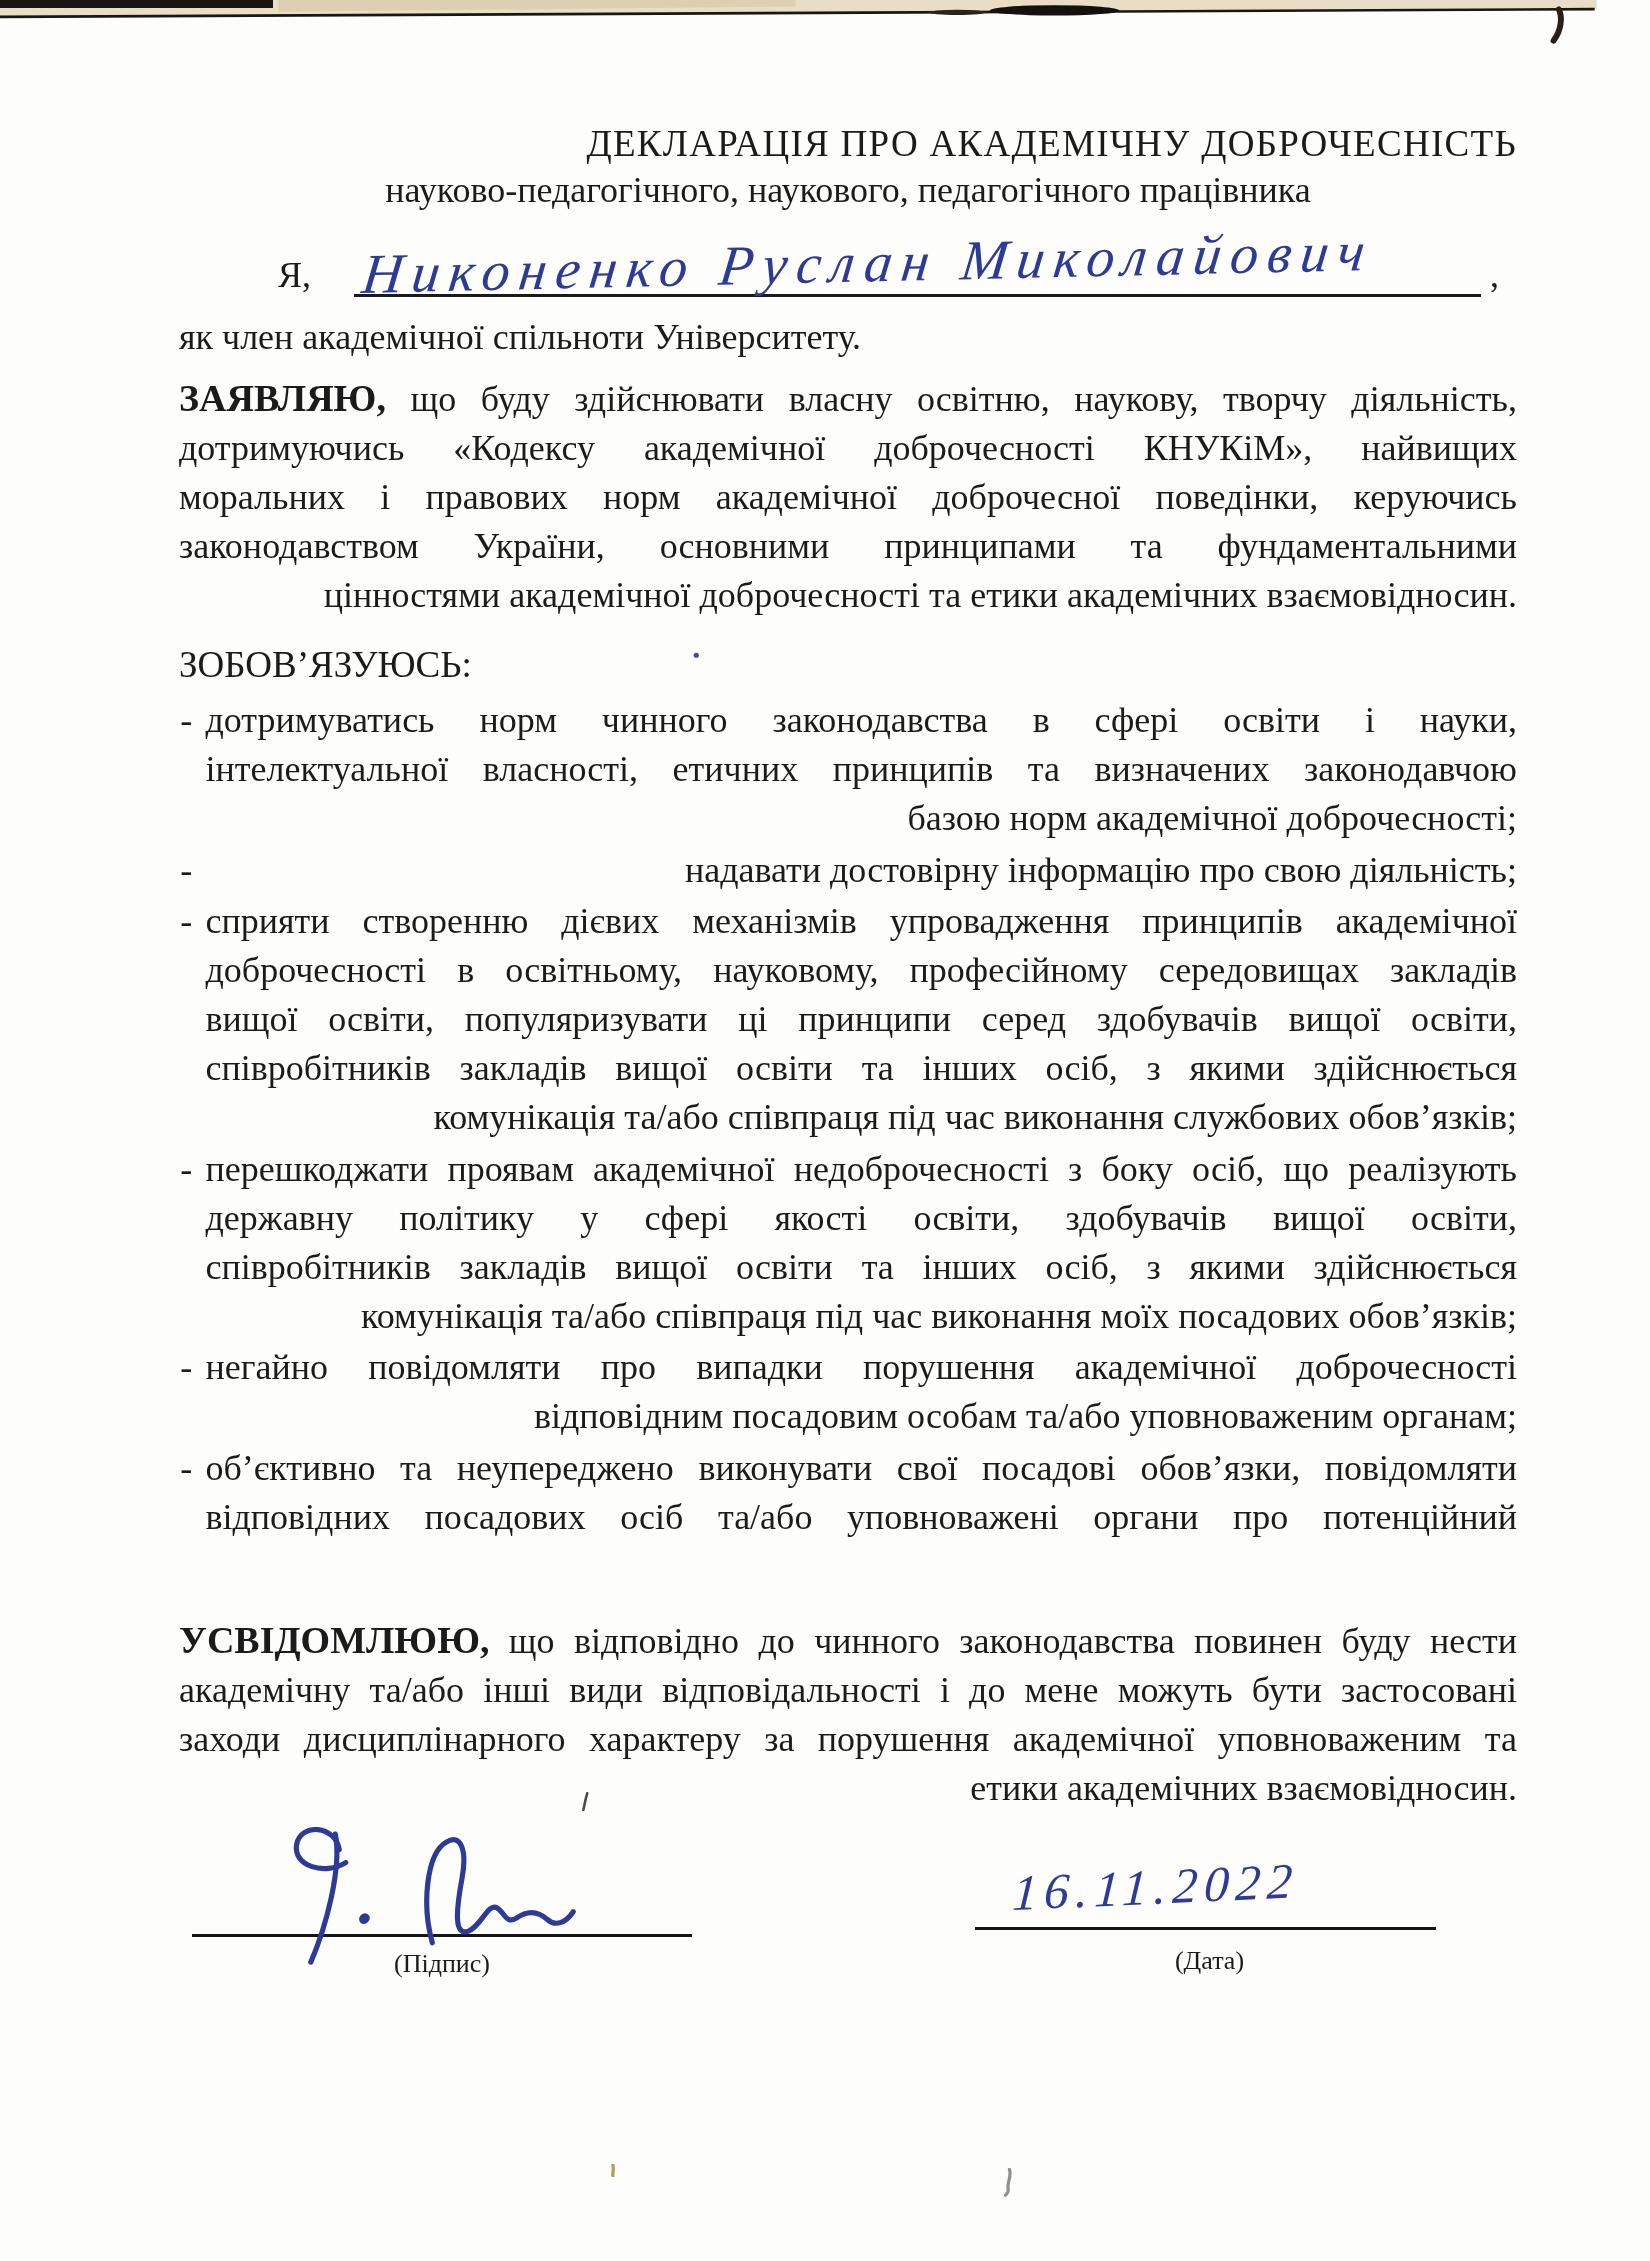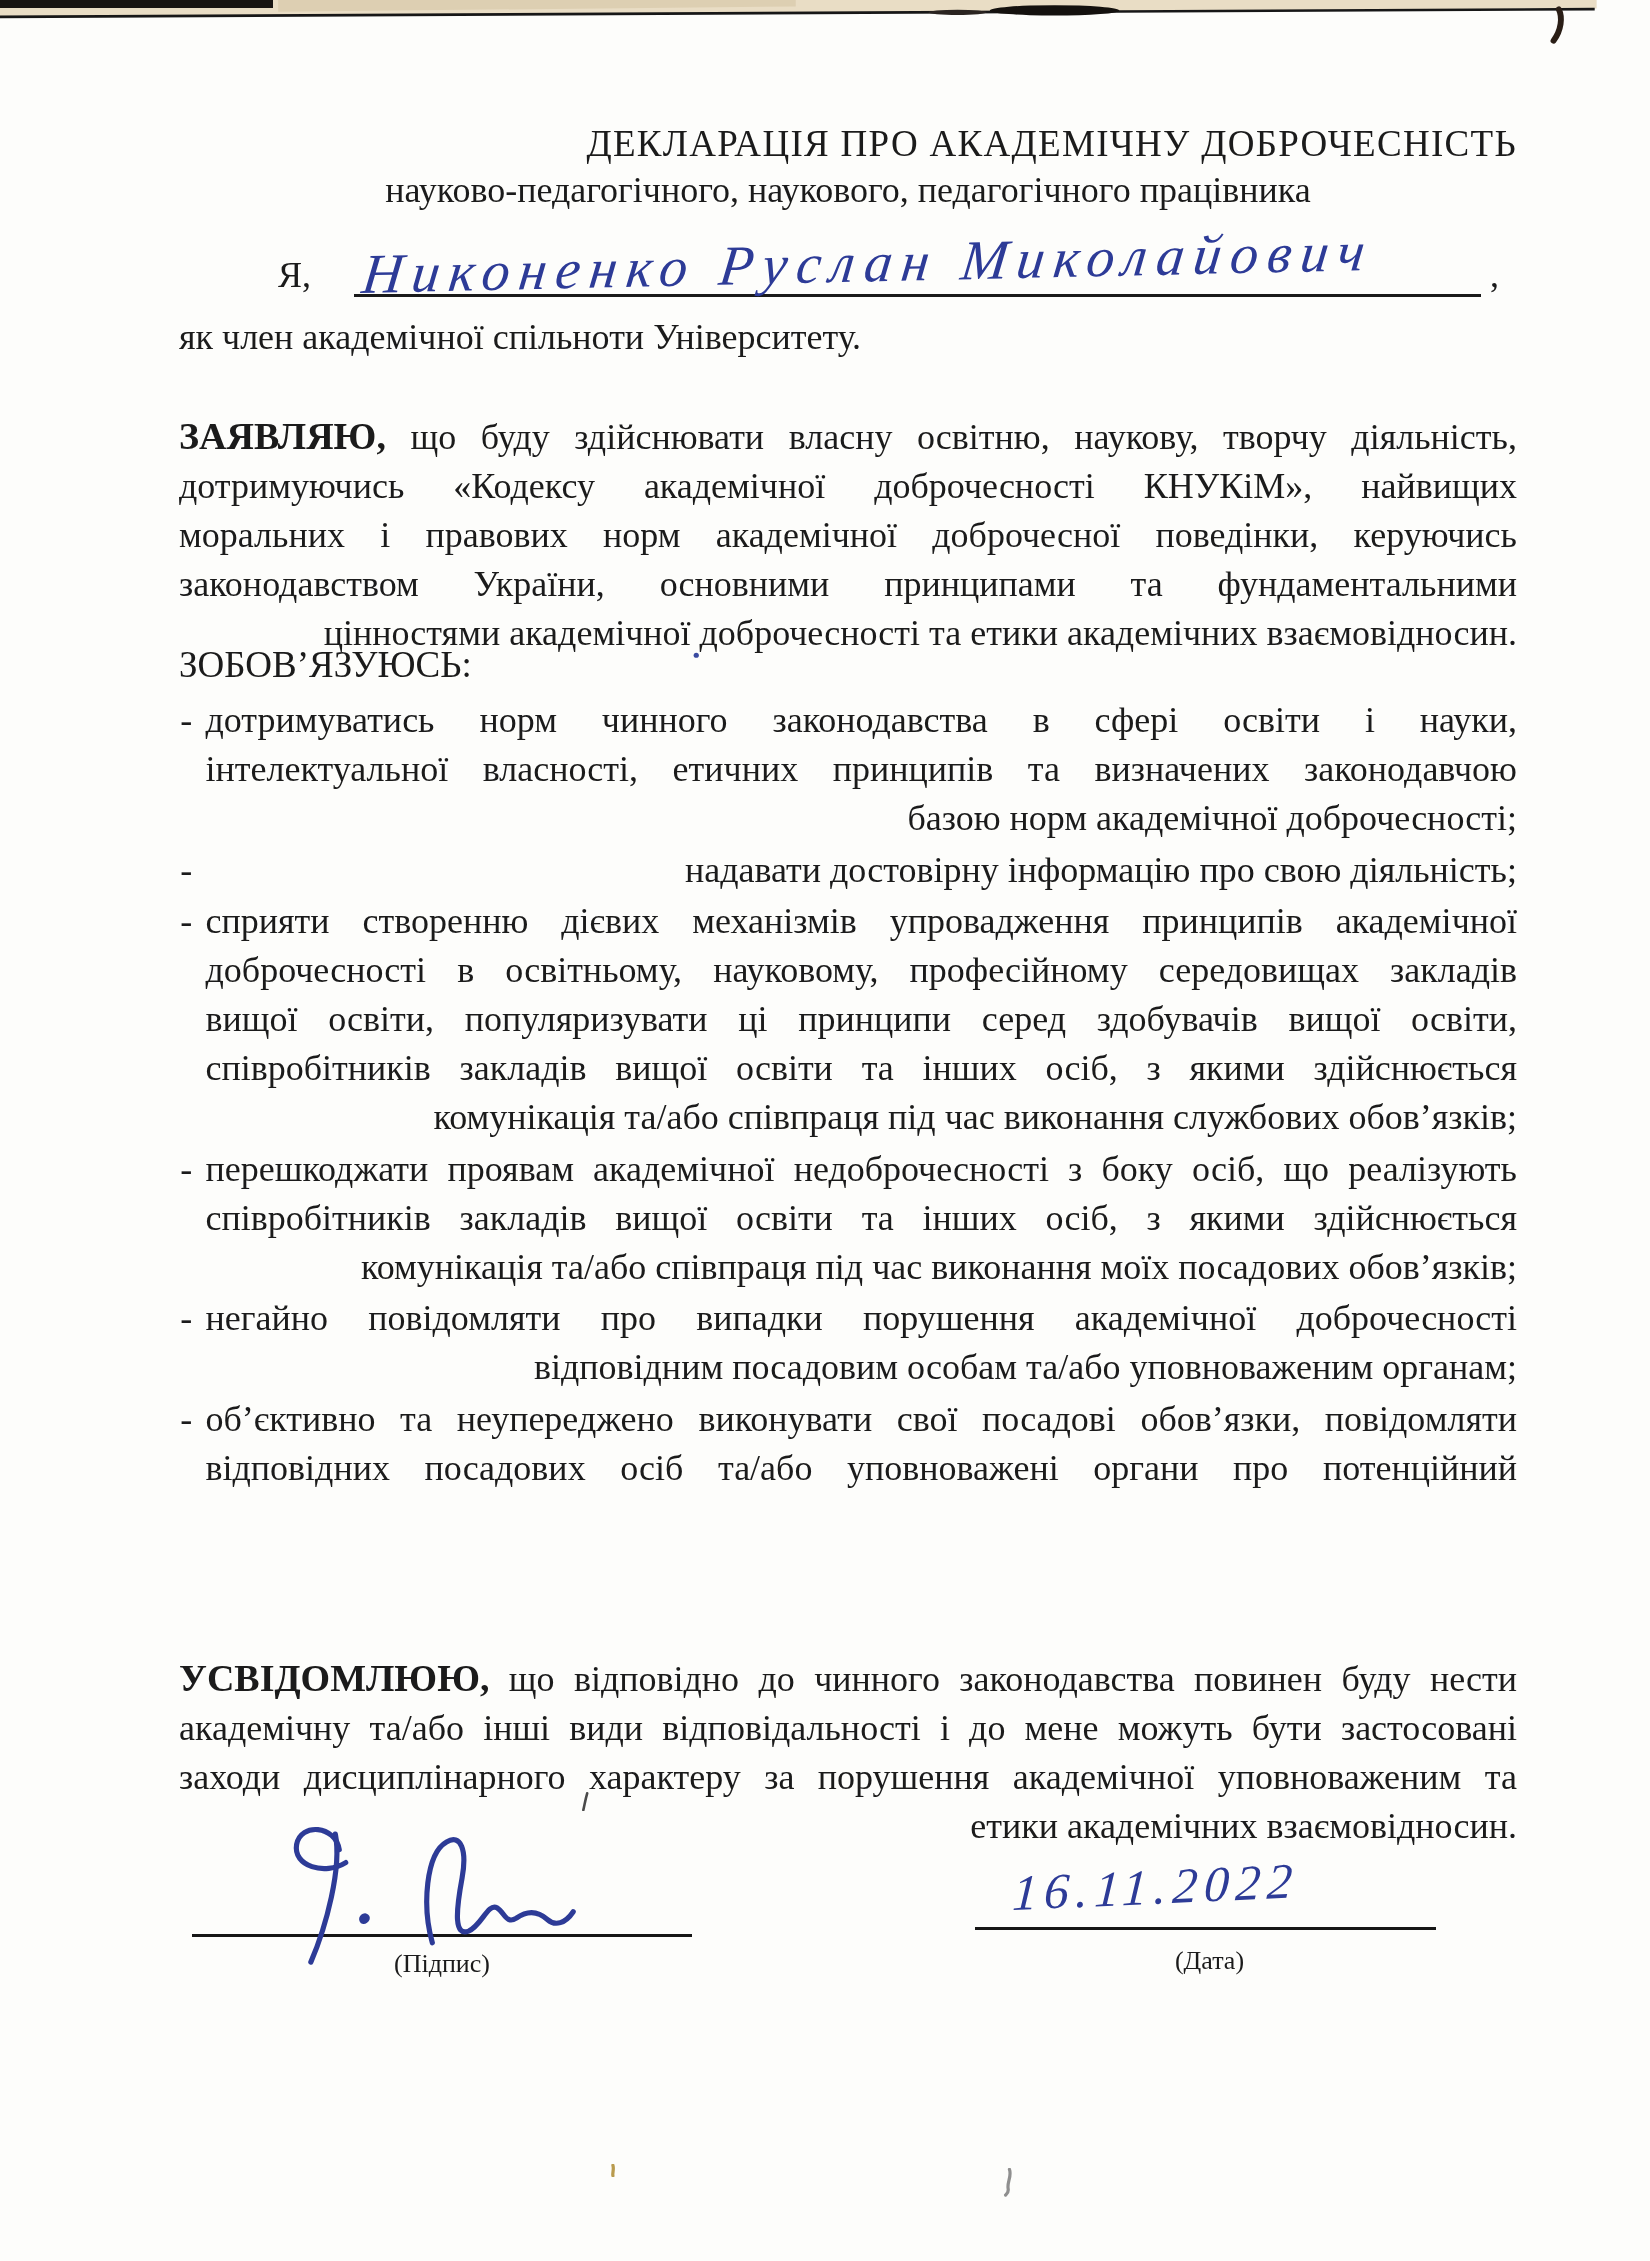--- a/index.html
+++ b/index.html
@@ -22,21 +22,21 @@
   .pronoun{margin-left:99px;line-height:1;padding-bottom:3.9px;}
   .name-box{position:relative;width:1127px;height:64px;margin-left:43px;border-bottom:3.2px solid #1a1a1a;}
   .hand-name{
     position:absolute;left:5.2px;bottom:-11.6px;
     font-family:"Liberation Serif",serif;font-style:italic;
     font-size:56px;color:#2d3b97;letter-spacing:9px;white-space:nowrap;
     transform:rotate(-1.3deg) skewX(-8deg);transform-origin:left bottom;
   }
   .after-comma{line-height:1;padding-bottom:3.9px;margin-left:9px;}
   .membership{position:absolute;top:316px;left:179px;width:1338px;font-size:36px;}
-  .para{position:absolute;left:179px;width:1338px;font-size:36px;line-height:49px;margin-top:38px;}
+  .para{position:absolute;left:179px;width:1338px;font-size:36px;line-height:49px;}
   .declare{top:374px;}
   .ack{top:1616px;}
   .lead{font-weight:700;font-size:38px;}
   .oblig-heading{position:absolute;top:643px;left:179px;font-size:37px;font-weight:400;}
   .oblig-list{position:absolute;top:696px;left:179px;width:1338px;font-size:36px;line-height:49px;}
   .oblig-item{position:relative;padding-left:26.5px;}
   .oblig-item + .oblig-item{margin-top:2.6px;}
   .dash{position:absolute;left:1.3px;top:0;}
   .jline{text-align:justify;text-align-last:justify;text-justify:inter-word;}
   .lline{text-align:right;}
@@ -130,20 +130,21 @@
           <div class="jline">доброчесності в освітньому, науковому, професійному середовищах закладів</div>
           <div class="jline">вищої освіти, популяризувати ці принципи серед здобувачів вищої освіти,</div>
           <div class="jline">співробітників закладів вищої освіти та інших осіб, з якими здійснюється</div>
           <div class="lline">комунікація та/або співпраця під час виконання службових обов’язків;</div>
         </div>
     </div>
     <div class="oblig-item">
       <span class="dash">-</span>
       <div>
           <div class="jline">перешкоджати проявам академічної недоброчесності з боку осіб, що реалізують</div>
+          <div class="jline">державну політику у сфері якості освіти, здобувачів вищої освіти,</div>
           <div class="jline">співробітників закладів вищої освіти та інших осіб, з якими здійснюється</div>
           <div class="lline">комунікація та/або співпраця під час виконання моїх посадових обов’язків;</div>
         </div>
     </div>
     <div class="oblig-item">
       <span class="dash">-</span>
       <div>
           <div class="jline">негайно повідомляти про випадки порушення академічної доброчесності</div>
           <div class="lline">відповідним посадовим особам та/або уповноваженим органам;</div>
         </div>

